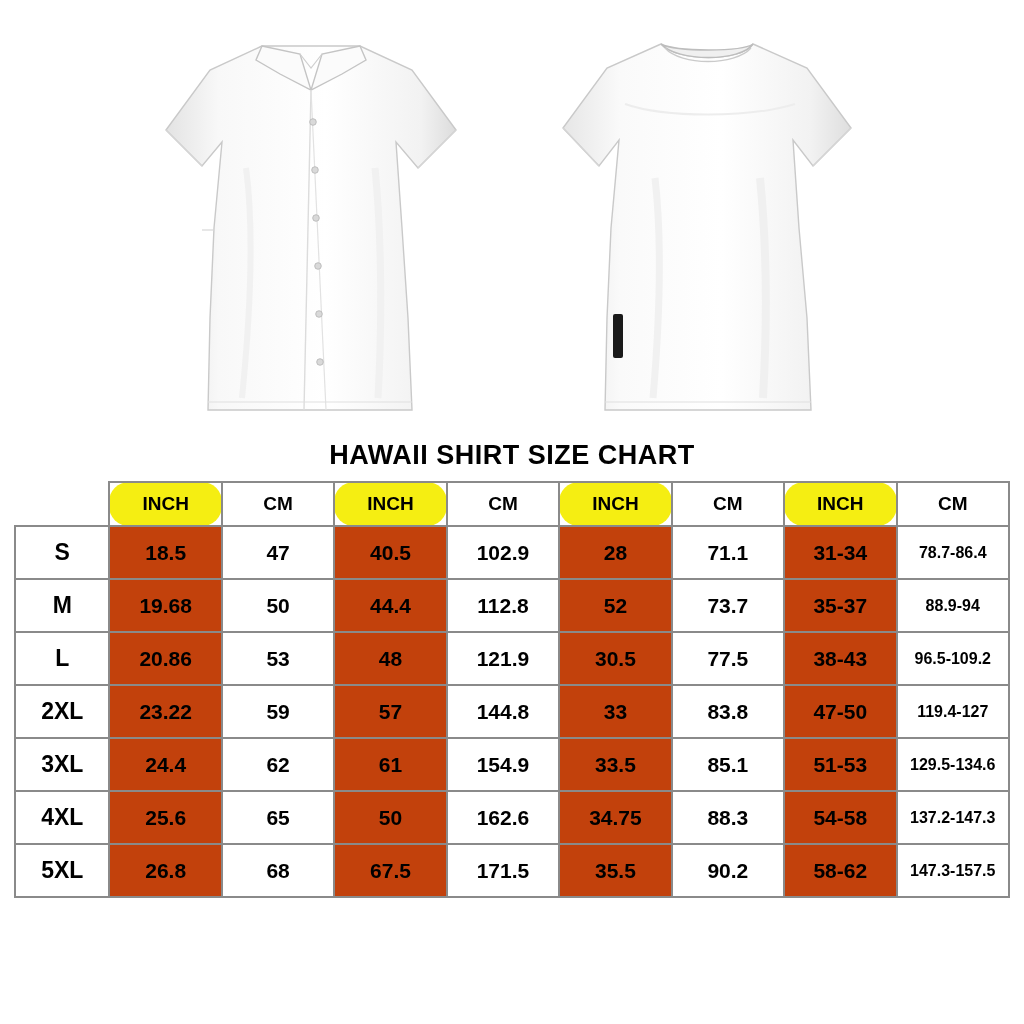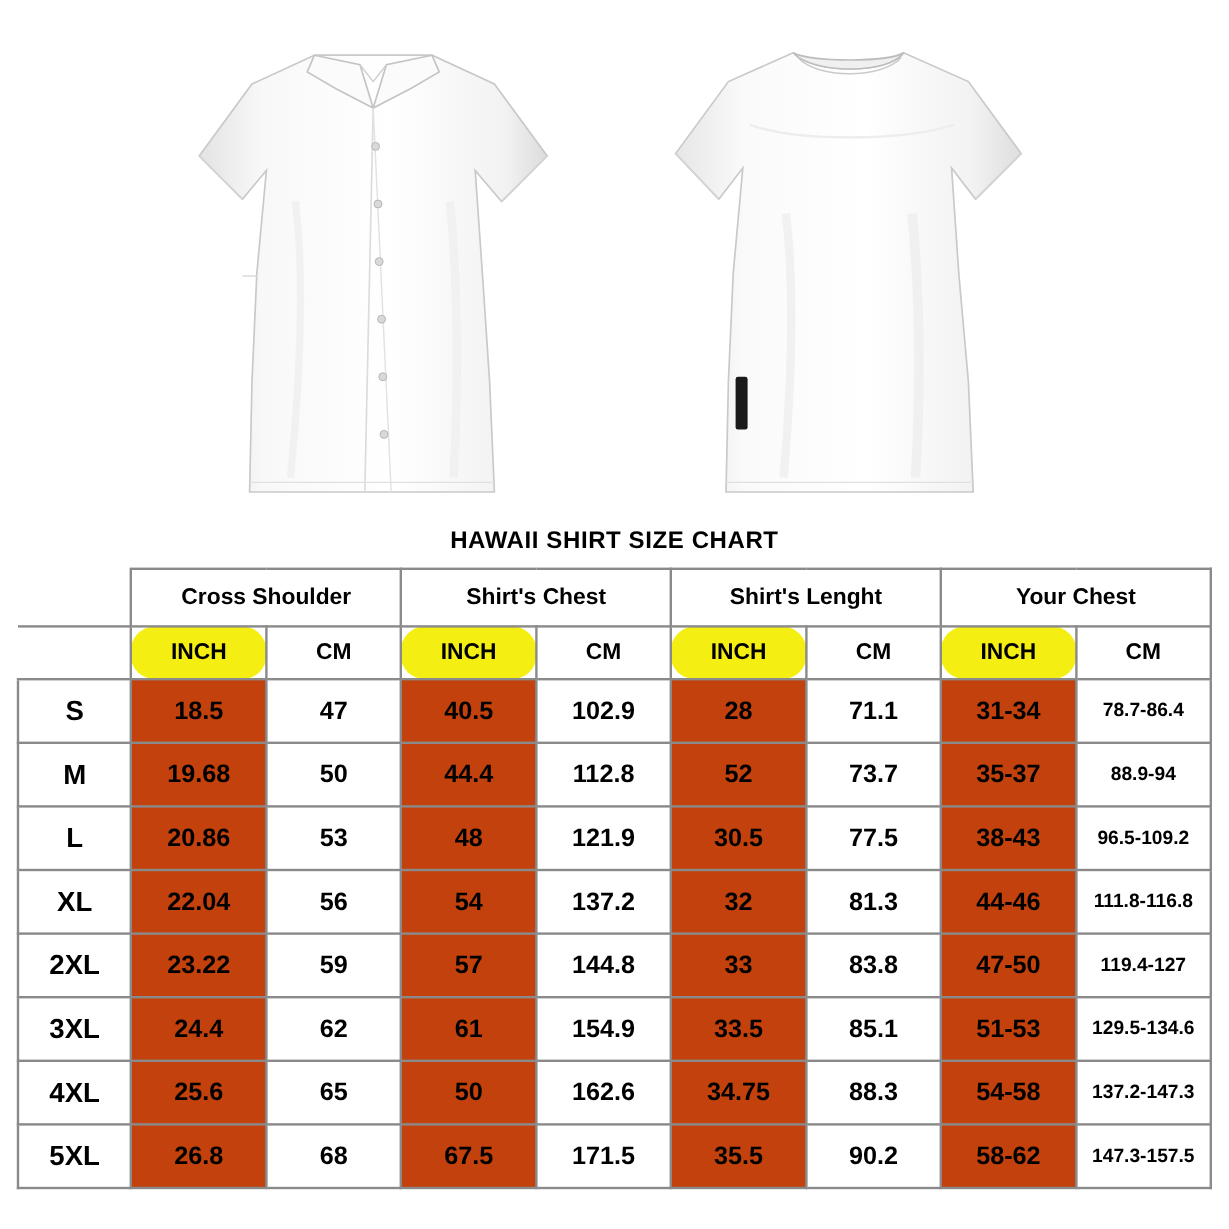--- a/index.html
+++ b/index.html
@@ -34,21 +34,21 @@
     top: 18px;
   }
   .shirt-front { left: 150px; }
   .shirt-back  { left: 545px; }
 
   .shirt svg { display: block; }
 
   
   .chart-title {
     text-align: center;
-    font-size: 20px;
+    font-size: 27px;
     font-weight: bold;
     letter-spacing: 0.5px;
     margin: 0;
     padding: 0 0 10px 0;
     font-family: "Liberation Sans", sans-serif;
   }
 
   
   .table-wrap {
     padding: 0 14px;
@@ -196,27 +196,20 @@
         <col class="c-inch">
           <col class="c-cm">
         <col class="c-inch">
           <col class="c-cm">
         <col class="c-inch">
           <col class="c-cm">
       </colgroup>
       <thead>
         <tr>
           <td class="corner"></td>
-          <td class="grp-head" colspan="2">Cross Shoulder</td>
-          <td class="grp-head" colspan="2">Shirt's Chest</td>
-          <td class="grp-head" colspan="2">Shirt's Lenght</td>
-          <td class="grp-head" colspan="2">Your Chest</td>
-        </tr>
-        <tr>
-          <td class="corner"></td>
           <td class="unit-head hl">INCH</td>
           <td class="unit-head">CM</td>
           <td class="unit-head hl">INCH</td>
           <td class="unit-head">CM</td>
           <td class="unit-head hl">INCH</td>
           <td class="unit-head">CM</td>
           <td class="unit-head hl">INCH</td>
           <td class="unit-head">CM</td>
         </tr>
       </thead>
@@ -248,31 +241,20 @@
           <td class="val hl">20.86</td>
           <td class="val">53</td>
           <td class="val hl">48</td>
           <td class="val">121.9</td>
           <td class="val hl">30.5</td>
           <td class="val">77.5</td>
           <td class="val hl">38-43</td>
           <td class="val small">96.5-109.2</td>
         </tr>
         <tr>
-          <td class="size-cell">XL</td>
-          <td class="val hl">22.04</td>
-          <td class="val">56</td>
-          <td class="val hl">54</td>
-          <td class="val">137.2</td>
-          <td class="val hl">32</td>
-          <td class="val">81.3</td>
-          <td class="val hl">44-46</td>
-          <td class="val small">111.8-116.8</td>
-        </tr>
-        <tr>
           <td class="size-cell">2XL</td>
           <td class="val hl">23.22</td>
           <td class="val">59</td>
           <td class="val hl">57</td>
           <td class="val">144.8</td>
           <td class="val hl">33</td>
           <td class="val">83.8</td>
           <td class="val hl">47-50</td>
           <td class="val small">119.4-127</td>
         </tr>

